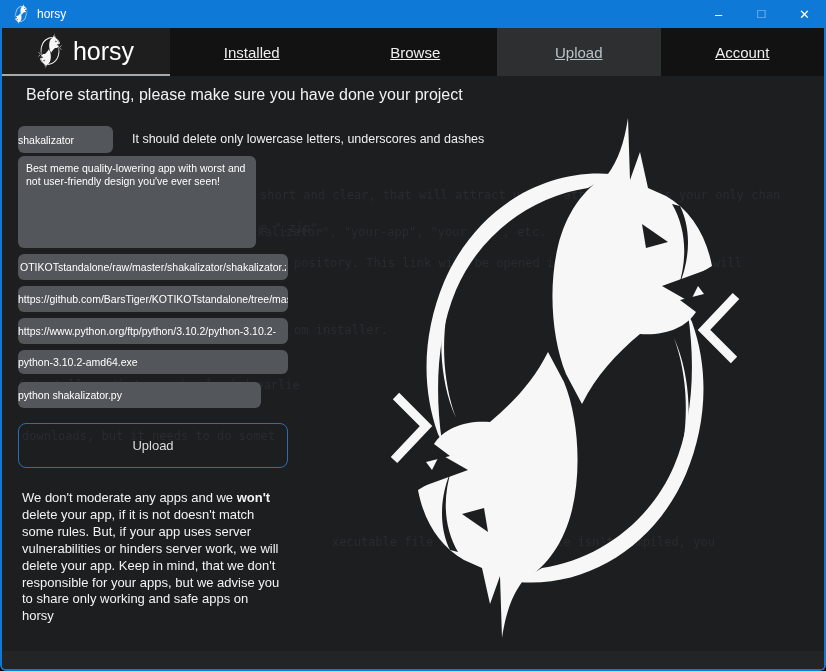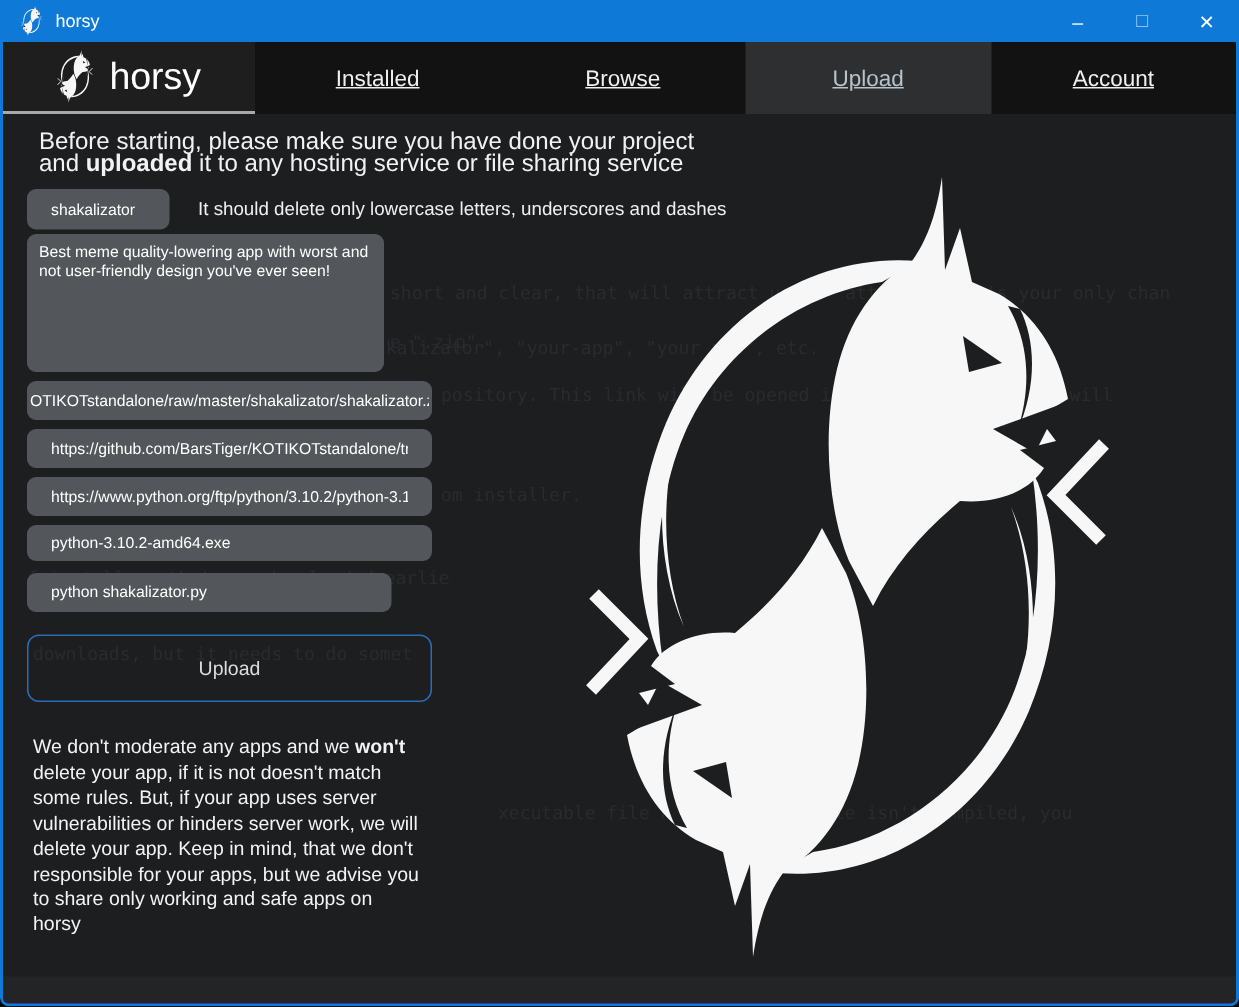--- a/index.html
+++ b/index.html
@@ -49,21 +49,21 @@
     position:absolute; z-index:0; white-space:nowrap;
     font-family:"DejaVu Sans Mono", monospace; font-size:12px; color:#292b2e;
   }
   .intro{ position:absolute; left:24px; top:11px; z-index:3;
           color:#f2f2f2; font-size:16px; line-height:15px; }
   .intro b, .disclaimer b { font-weight:bold; }
   .field{
     position:absolute; z-index:3; border:none; outline:none;
     background:#53565a; color:#ffffff; border-radius:6px;
     font-family:"Liberation Sans", sans-serif; font-size:10.5px;
-    padding:0 16px;
+    padding:0 0;
   }
   .name-input{ left:16px; top:50px; width:95px; height:27px; }
   .name-hint{ position:absolute; left:130px; top:56px; z-index:3;
               color:#f0f0f0; font-size:12.5px; }
   .desc-area{ left:16px; top:80px; width:238px; height:92px; resize:none;
               padding:6px 8px; line-height:13px; }
   .in-zip{ left:16px; top:178px; width:270px; height:26px; padding:0 2px; }
   .in-repo{ left:16px; top:210px; width:270px; height:26px; }
   .in-interp{ left:16px; top:242px; width:270px; height:26px; }
   .in-exe{ left:16px; top:274px; width:270px; height:24px; }
@@ -139,23 +139,20 @@
       <div class="faint-hint" style="top: 353px; left: 20px;">downloads, but it needs to do somet</div>
       <div class="faint-hint" style="top: 302px; left: 16px;">f installer, that was downloaded earlie</div>
       <div class="faint-hint" style="top: 247px; left: 292px;">om installer.</div>
       <div class="faint-hint" style="top: 180px; left: 292px;">pository. This link will be opened in a browser, so users will</div>
       <div class="faint-hint" style="top: 145px; left: 258px;">e ".zip".</div>
       <div class="faint-hint" style="top: 112px; left: 258px;">short and clear, that will attract users' attention. It's your only chan</div>
       <div class="faint-hint" style="top: 149px; left: 24px;">nd should be something like "shakalizator", "your-app", "your_app", etc.</div>
 
     <div class="intro">
       <div><span>Before starting, please make sure you have done your project</span></div>
-      <div>
-        <span>and </span><b>uploaded</b><span> it to any hosting service or file sharing service</span>
-      </div>
     </div>
 
     <input class="field name-input" value="shakalizator" style="">
     <span class="name-hint">It should delete only lowercase letters, underscores and dashes</span>
 
     <textarea class="field desc-area" spellcheck="false" style="">Best meme quality-lowering app with worst and not user-friendly design you've ever seen!</textarea>
 
     <input class="field in-zip" value="OTIKOTstandalone/raw/master/shakalizator/shakalizator.zip" style="">
     <input class="field in-repo" value="https://github.com/BarsTiger/KOTIKOTstandalone/tree/mast" style="">
     <input class="field in-interp" value="https://www.python.org/ftp/python/3.10.2/python-3.10.2-" style="">

